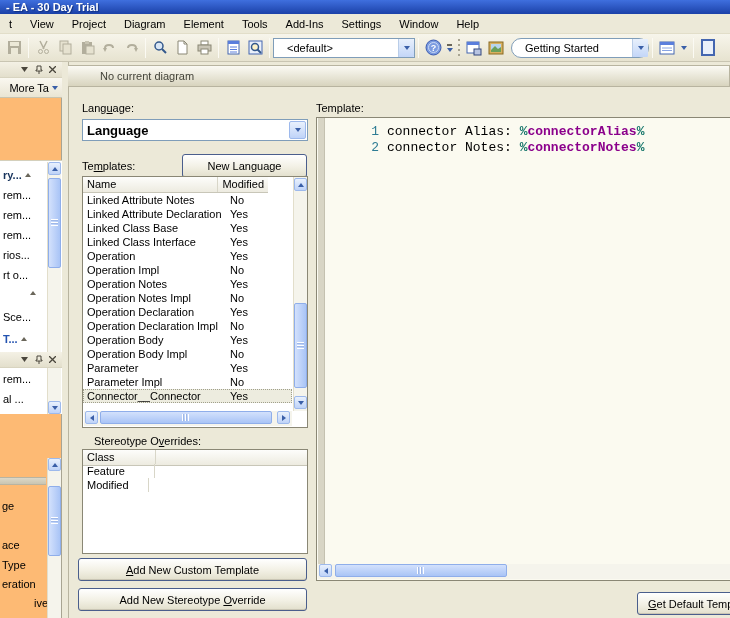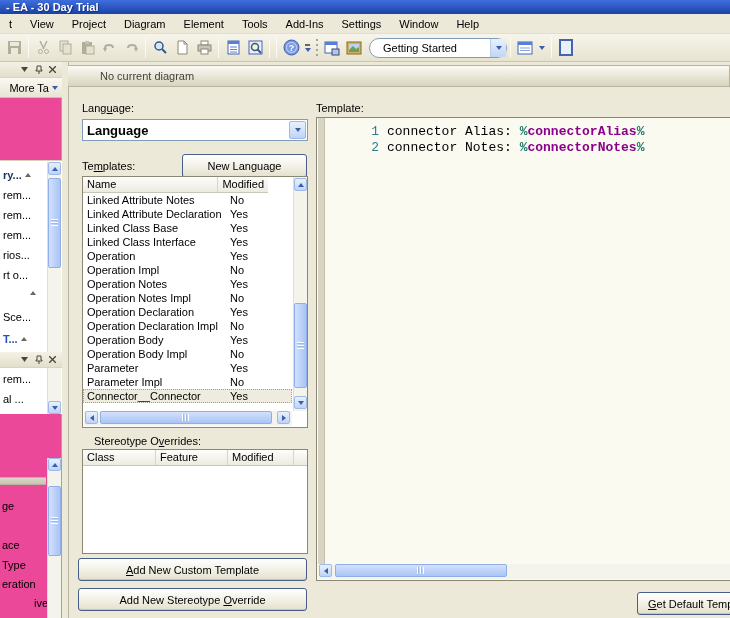--- a/index.html
+++ b/index.html
@@ -29,21 +29,21 @@
     background:repeating-linear-gradient(#A8A492 0 2px,transparent 2px 5px);background-size:2px 100%;background-repeat:no-repeat;background-position:1px 2px;}
   .combo{height:20px;background:#fff;border:1px solid #7F9DB9;display:flex;align-items:center;flex:0 0 auto;}
   .combo .ctext{flex:1;padding:0 5px;overflow:hidden;white-space:nowrap;}
   .combo .cbtn{width:16px;height:100%;border-left:1px solid #B9CDE8;border-radius:0 1px 1px 0;
     background:linear-gradient(#E8F0FC,#C3D6F8);display:flex;align-items:center;justify-content:center;}
   .arr-dn{width:0;height:0;border-left:4px solid transparent;border-right:4px solid transparent;border-top:5px solid #3A5FA8;}
   .arr-dn.sm{border-left-width:3px;border-right-width:3px;border-top-width:4px;}
   .overflow-btn{width:11px;height:22px;display:flex;flex-direction:column;align-items:center;justify-content:center;gap:2px;}
   .ovf-dots{width:5px;height:2px;background:#6A665A;}
   
-  .dockcol{position:absolute;left:0;top:62px;width:62px;height:556px;background:#ec4899;border-right:1px solid #A8A492;}
+  .dockcol{position:absolute;left:0;top:62px;width:62px;height:556px;background:#fdba74;border-right:1px solid #A8A492;}
   .phead{position:absolute;left:0;width:62px;height:16px;display:flex;align-items:center;justify-content:flex-end;
     gap:5px;padding-right:5px;background:linear-gradient(#F4F1E5,#E3DFCC);border-bottom:1px solid #D8D4C0;}
   .phicon{width:9px;height:9px;display:flex;align-items:center;justify-content:center;color:#4A463C;font-size:9px;line-height:9px;}
   .morebar{position:absolute;left:0;width:62px;height:20px;display:flex;align-items:center;justify-content:flex-end;
     gap:3px;padding-right:4px;background:linear-gradient(#FAF8F0,#E9E5D4);border-bottom:1px solid #C8C4B0;}
   .p1-list{position:absolute;left:0;top:98px;width:62px;height:254px;background:#fff;border-top:1px solid #D4D0BC;}
   .p1-item{position:absolute;left:3px;white-space:nowrap;display:flex;align-items:center;gap:3px;}
   .p1-item:nth-of-type(1){top:8px;}  .p1-item:nth-of-type(2){top:28px;}
   .p1-item:nth-of-type(3){top:48px;} .p1-item:nth-of-type(4){top:68px;}
   .p1-item:nth-of-type(5){top:88px;} .p1-item:nth-of-type(6){top:108px;}
@@ -100,21 +100,21 @@
   .lv-head .hc{padding:1px 4px;position:relative;}
   .lv-head .hc1{width:143px;border-right:1px solid #D8D6C8;}
   .lv-head .hc2{flex:1;}
   .trows{position:absolute;left:0;top:16px;width:209px;}
   .trow{height:14px;line-height:14px;display:flex;white-space:nowrap;}
   .trow .c1{width:145px;padding-left:4px;overflow:hidden;}
   .trow .c2{flex:1;padding-left:2px;}
   .trow.sel{background:#EDECDF;outline:1px dotted #A0A08C;outline-offset:-1px;}
   
   .stbox{position:absolute;left:82px;top:449px;width:226px;height:105px;background:#fff;border:1px solid #8A8775;}
-  .stbox .lv-head{width:224px;}
+  .stbox .lv-head{width:224px;flex-direction:column;}
   .stbox .hcA{width:73px;border-right:1px solid #D8D6C8;}
   .stbox .hcB{width:72px;border-right:1px solid #D8D6C8;}
   .stbox .hcC{width:66px;border-right:1px solid #D8D6C8;}
   .stbox .hcD{flex:1;}
   
   .editor{position:absolute;left:316px;top:117px;width:420px;height:464px;background:#FBFAF0;border:1px solid #8A8775;}
   .gutter{position:absolute;left:1px;top:0;bottom:16px;width:7px;background:#D8D5C5;border-right:1px solid #C4C1B0;}
   .code{position:absolute;left:10px;top:6px;font-family:"Liberation Mono","DejaVu Sans Mono",monospace;
     font-size:13px;line-height:16px;}
   .cline{white-space:pre;}
@@ -215,20 +215,26 @@
       </svg>
   </div>
   <div class="tbtn">
     <svg width="15" height="15">
         <rect x="1" y="1" width="13" height="13" fill="#EAF0FA" stroke="#4466B0"></rect>
         <circle cx="7" cy="7" r="3.5" stroke="#33588C" stroke-width="1.5" fill="#FDF2C8"></circle>
         <path d="M9.5 9.5 L13 13" stroke="#33588C" stroke-width="2"></path>
       </svg>
   </div>
   <div class="tsep"></div>
+  <div class="combo" style="width:142px;">
+    <span class="ctext">&lt;default&gt;</span>
+    <span class="cbtn">
+        <span class="arr-dn sm"></span>
+      </span>
+  </div>
   <div class="tsep"></div>
   <div class="tbtn">
     <svg width="17" height="17">
         <circle cx="8.5" cy="8.5" r="7.5" fill="#7B9BE0" stroke="#3C5CB0"></circle>
         <circle cx="8.5" cy="8.5" r="5" fill="none" stroke="#C9D8F4"></circle>
         <text x="8.5" y="12" text-anchor="middle" font-size="9" font-weight="bold" fill="#fff" font-family="Liberation Sans, sans-serif">?</text>
       </svg>
   </div>
   <div class="overflow-btn">
     <span class="ovf-dots"></span>

